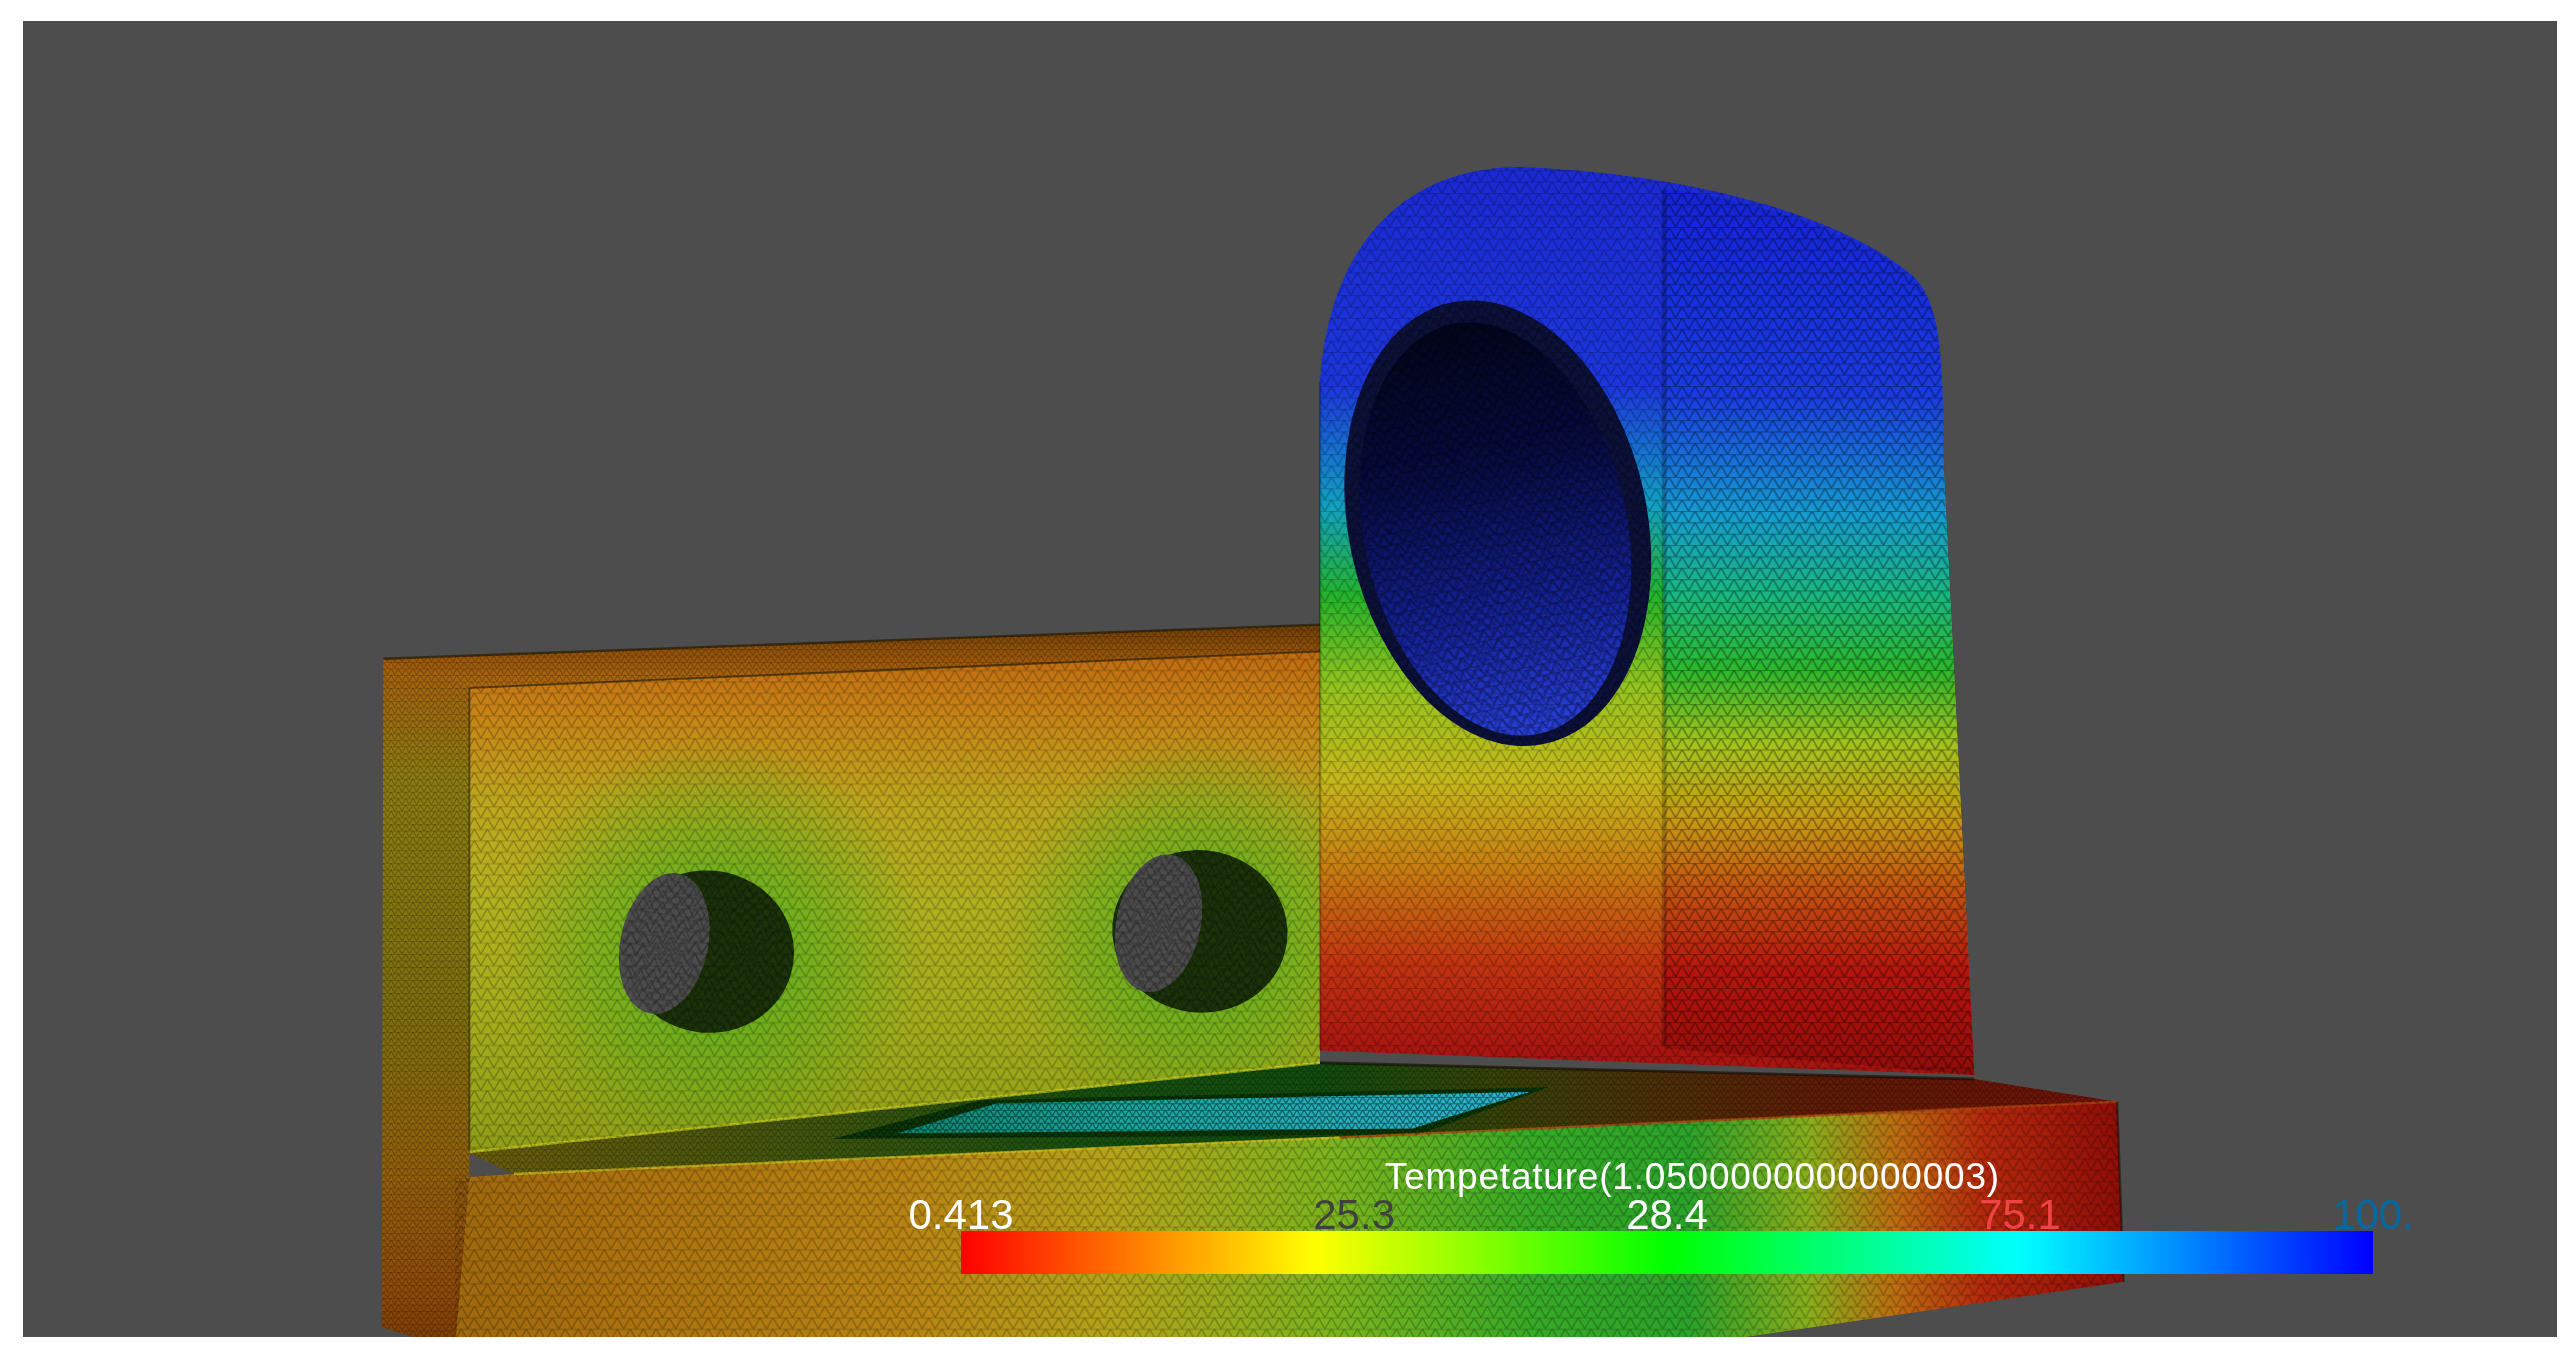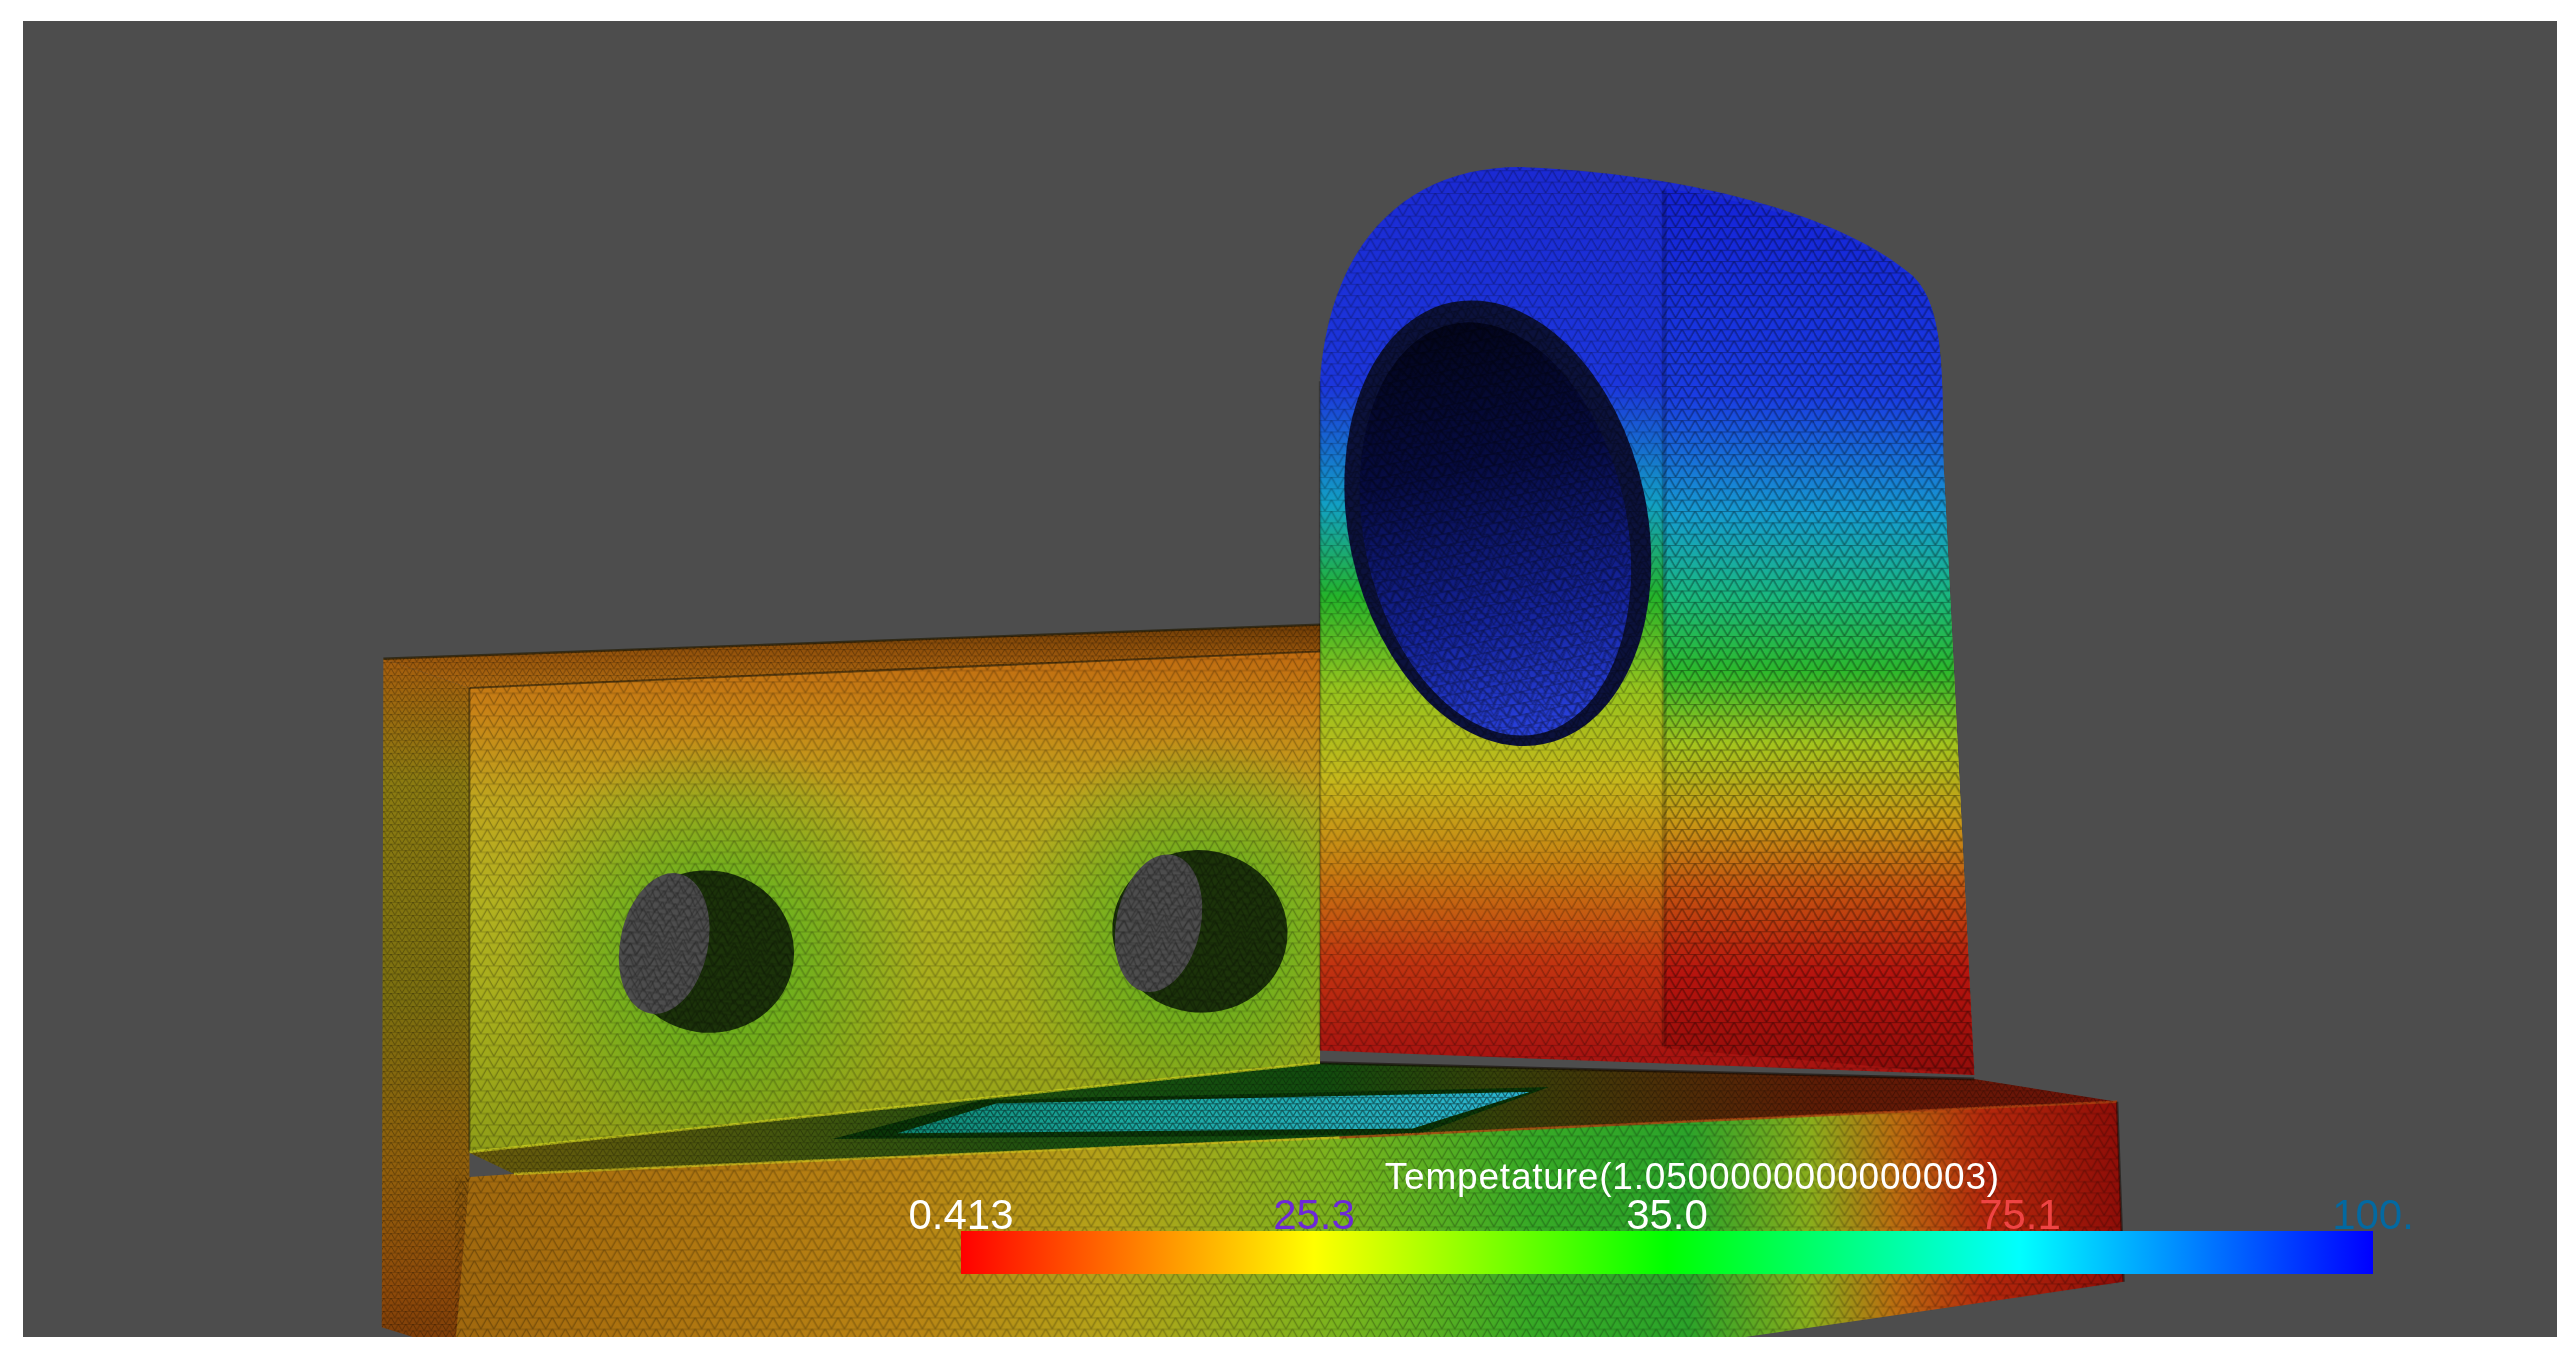--- a/index.html
+++ b/index.html
@@ -189,19 +189,19 @@
       <use href="#pockO"></use>
           <use href="#pockI"></use>
     </g>
   </g>
 </svg>
 </div>
 
 <div>
   <div class="legend-title" style="color: rgb(255, 255, 255);">Tempetature(1.0500000000000003)</div>
   <div class="tick" style="left: 961px; color: rgb(255, 255, 255);">0.413</div>
-  <div class="tick" style="left: 1314px; color: #6d28d9;">25.3</div>
-  <div class="tick" style="left: 1667px; color: rgb(255, 255, 255);">35.0</div>
+  <div class="tick" style="left: 1314px; color: #404040; text-align: right;">25.3</div>
+  <div class="tick" style="left: 1667px; color: rgb(255, 255, 255);">28.4</div>
   <div class="tick" style="left: 2020px; color: #ef4444;">75.1</div>
   <div class="tick" style="left: 2373px; color: #0369a1;">100.</div>
   <div class="colorbar" style="background: linear-gradient(90deg, rgb(255, 0, 0) 0%, rgb(255, 255, 0) 25%, rgb(0, 255, 0) 50%, rgb(0, 255, 255) 75%, rgb(0, 0, 255) 100%);"></div>
 </div>
 
 
 </body></html>

